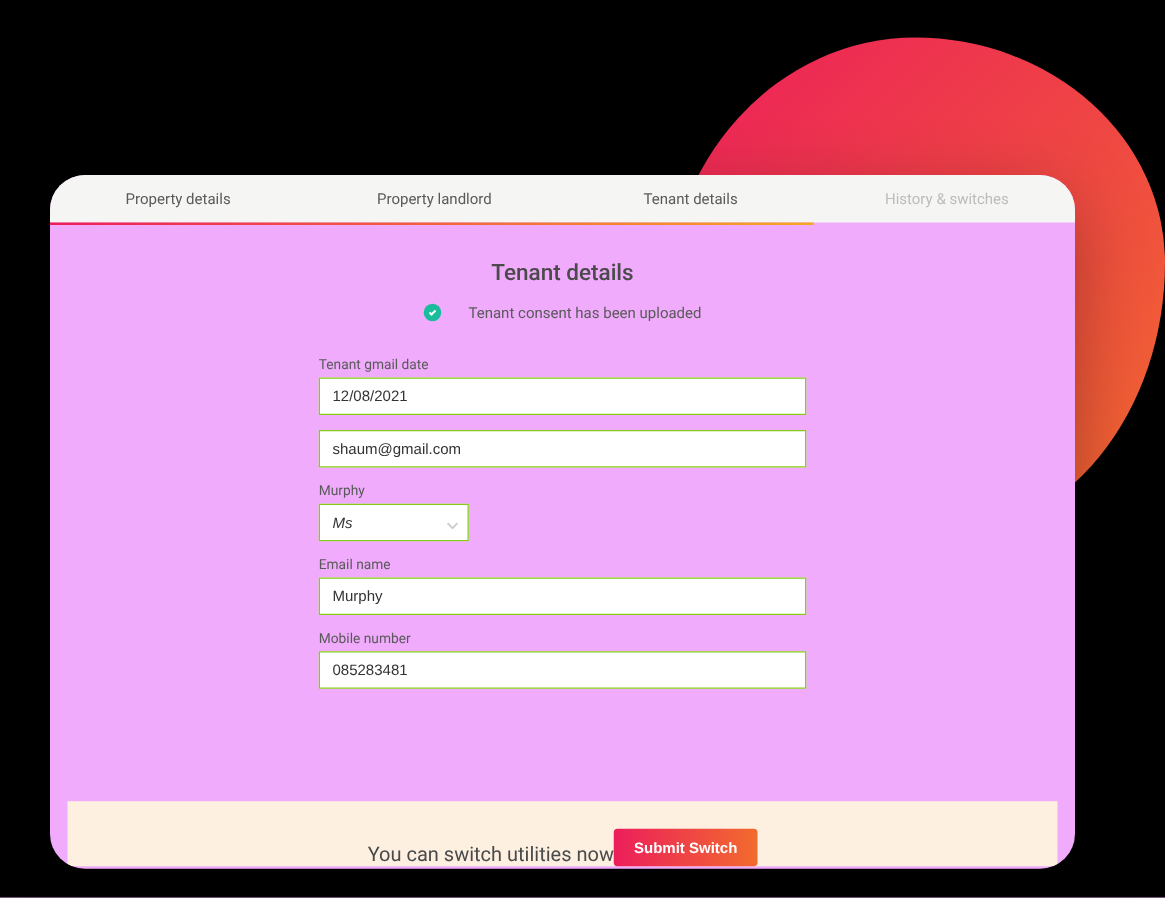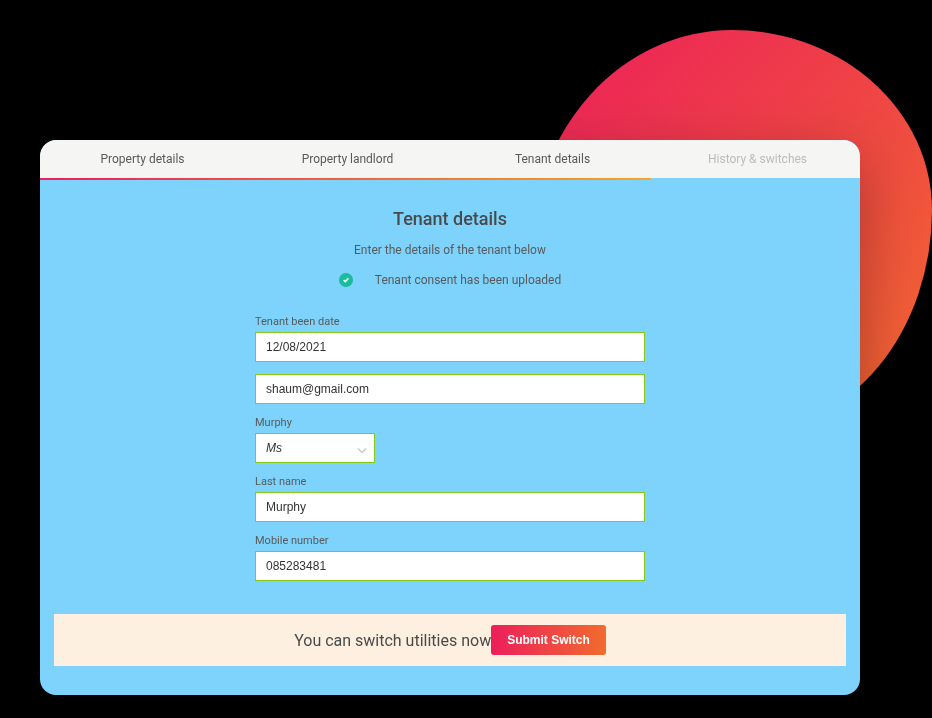--- a/index.html
+++ b/index.html
@@ -24,22 +24,22 @@
       background: linear-gradient(135deg, #ec1e5b 0%, #f26b2e 100%);
       border-radius: 50% 50% 45% 55% / 55% 45% 55% 45%;
       z-index: 0;
     }
     .card {
       position: absolute;
       top: 140px;
       left: 40px;
       width: 820px;
       height: 555px;
-      background: #7dd3fc;
-      border-radius: 16px;
+      background: #f0abfc;
+      border-radius: 28px;
       box-shadow: 0 20px 60px rgba(0,0,0,0.3);
       z-index: 1;
       display: flex;
       flex-direction: column;
       overflow: hidden;
     }
     .tabs {
       display: flex;
       background: #f5f5f3;
       height: 38px;
@@ -162,23 +162,23 @@
       right: 8px;
       top: 50%;
       transform: translateY(-50%);
       pointer-events: none;
       color: #ccc;
     }
     .footer-bar {
       background: #fdf0e1;
       height: 52px;
       display: flex;
-      align-items: center;
-      justify-content: center;
-      margin: 0 14px 29px 14px;
+      align-items: flex-end;
+      justify-content: center;
+      margin: 0 14px 2px 14px;
     }
     .footer-text {
       font-size: 16px;
       color: #4a4a4a;
       font-weight: 400;
     }
     .submit-btn {
       background: linear-gradient(90deg, #ec1e5b 0%, #f26b2e 100%);
       color: #fff;
       border: none;
@@ -198,34 +198,33 @@
   <div class="tabs">
     <div class="tab">Property details</div>
     <div class="tab">Property landlord</div>
     <div class="tab">Tenant details</div>
     <div class="tab disabled">History &amp; switches</div>
   </div>
   <div class="tab-underline"></div>
 
   <div class="content">
     <h2 class="heading">Tenant details</h2>
-    <p class="subheading">Enter the details of the tenant below</p>
 
     <div class="consent-row">
       <span class="check-icon">
         <svg viewBox="0 0 10 10" fill="none" stroke="white" stroke-width="2">
             <path d="M2 5 L4 7 L8 3"></path>
           </svg>
       </span>
       <span class="consent-text">Tenant consent has been uploaded</span>
     </div>
 
     <div class="form">
       <div class="field-group">
-        <label class="field-label">Tenant been date</label>
+        <label class="field-label">Tenant gmail date</label>
         <input type="text" class="field-input" value="12/08/2021" style="">
       </div>
 
       <div class="field-group">
         <input type="text" class="field-input" value="shaum@gmail.com" style="">
       </div>
 
       <div class="field-row">
         <div class="field-group field-col-title">
           <label class="field-label">Murphy</label>
@@ -234,21 +233,21 @@
             <span class="select-chevron">
               <svg width="10" height="6" viewBox="0 0 10 6" fill="none" stroke="currentColor" stroke-width="1.5">
                   <path d="M1 1 L5 5 L9 1"></path>
                 </svg>
             </span>
           </div>
         </div>
       </div>
 
       <div class="field-group">
-        <label class="field-label">Last name</label>
+        <label class="field-label">Email name</label>
         <input type="text" class="field-input" value="Murphy" style="">
       </div>
 
       <div class="field-group">
         <label class="field-label">Mobile number</label>
         <input type="text" class="field-input" value="085283481" style="">
       </div>
     </div>
   </div>
 

